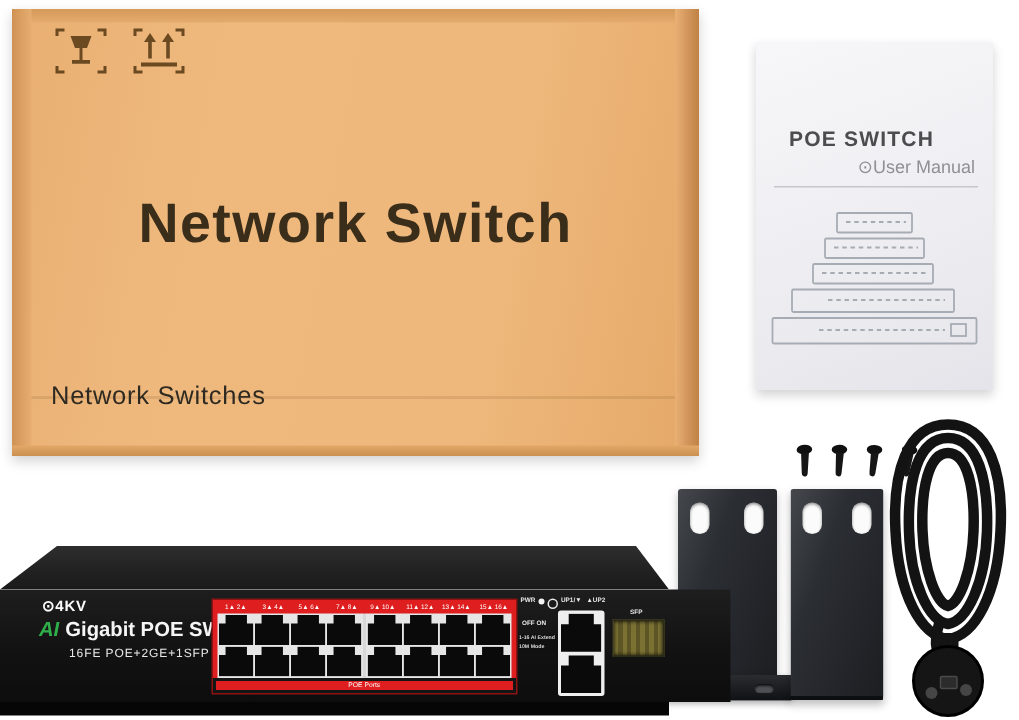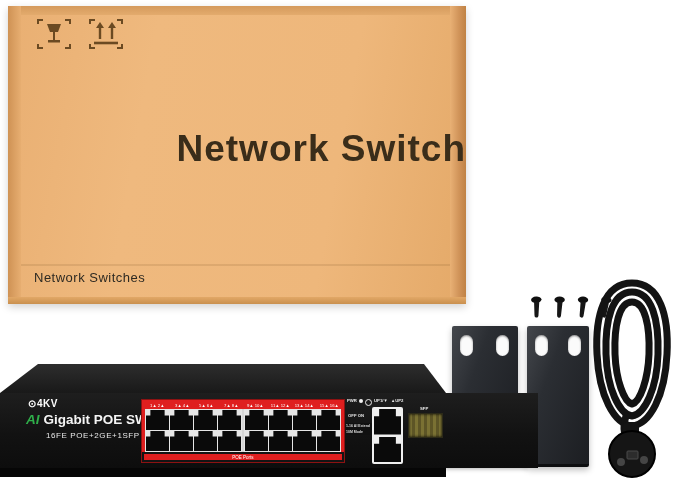--- a/index.html
+++ b/index.html
@@ -8,23 +8,23 @@
   
   .box{position:absolute;left:8px;top:6px;width:458px;height:298px;
        background:linear-gradient(100deg,#e9af72 0%,#efb97e 30%,#eeb77b 70%,#e4a968 100%);
        box-shadow:0 3px 8px rgba(0,0,0,.18);}
   .box-edge-top{position:absolute;left:0;top:0;width:100%;height:9px;background:linear-gradient(#d59a5c,#e3ab6d);}
   .box-edge-left{position:absolute;left:0;top:0;width:13px;height:100%;background:linear-gradient(90deg,#cf9254,#e7ae71);}
   .box-edge-right{position:absolute;right:0;top:0;width:16px;height:100%;background:linear-gradient(90deg,#e9b175,#d1945a 55%,#c08244);}
   .box-edge-bottom{position:absolute;left:0;bottom:0;width:100%;height:7px;background:linear-gradient(#e2a867,#c9904f);}
   .box-crease{position:absolute;left:13px;right:16px;top:258px;height:2px;background:rgba(90,55,20,.12);}
   .box-icons{position:absolute;left:28px;top:12px;display:flex;gap:16px;}
-  .box-title{position:absolute;left:0;top:122px;width:100%;text-align:right;
+  .box-title{position:absolute;left:0;top:122px;width:100%;text-align:center;
              font-size:37px;font-weight:700;color:#3a2d1a;letter-spacing:1px;}
-  .box-footer{position:absolute;left:26px;top:264px;font-size:13px;color:#2e2a22;letter-spacing:.5px;}
+  .box-footer{position:absolute;left:26px;top:248px;font-size:17px;color:#2e2a22;letter-spacing:.5px;}
 
   
   .manual{position:absolute;left:504px;top:28px;width:158px;height:232px;
           background:linear-gradient(160deg,#f7f7f9 0%,#ededf1 60%,#e4e4ea 100%);
           box-shadow:0 3px 7px rgba(0,0,0,.18);}
   .manual-title{position:absolute;left:22px;top:56px;font-size:14px;font-weight:700;color:#4c4c4e;letter-spacing:.8px;}
   .manual-sub{position:absolute;right:12px;top:76px;font-size:12px;color:#8f9094;}
   .manual-rule{position:absolute;left:12px;right:10px;top:96px;height:1px;background:#c6c6cd;}
   .manual-art{position:absolute;left:8px;top:108px;}
 
@@ -43,21 +43,21 @@
   .flange-hole{position:absolute;top:6px;width:13px;height:6px;border-radius:3px;background:#4e5055;box-shadow:inset 0 1px 2px #000;}
 
   
   .cable{position:absolute;left:584px;top:274px;}
 
   
   .switch{position:absolute;left:0px;top:360px;width:446px;height:118px;}
   .sw-top{position:absolute;left:0;top:0;width:446px;height:33px;
           background:linear-gradient(#303030,#191919);
           clip-path:polygon(38px 4px,424px 4px,446px 33px,0px 33px);}
-  .sw-front{position:absolute;left:0;top:33px;width:538px;height:75px;
+  .sw-front{position:absolute;left:0;top:33px;width:487px;height:75px;
             background:linear-gradient(180deg,#1e1e1e,#121212 55%,#0d0d0d);}
   .sw-bottom{position:absolute;left:0;top:108px;width:446px;height:9px;background:#060606;}
   .sw-brand{position:absolute;left:28px;top:5px;font-size:10px;font-weight:700;color:#fcfcfc;letter-spacing:.5px;}
   .sw-name{position:absolute;left:26px;top:19px;font-size:13.5px;font-weight:700;color:#f5f5f5;white-space:nowrap;}
   .sw-name .ai{color:#2fae4a;font-style:italic;margin-right:4px;}
   .sw-spec{position:absolute;left:46px;top:38px;font-size:8px;font-weight:400;color:#e9e9e9;letter-spacing:.6px;}
 
   
   .poe{position:absolute;left:142px;top:7px;width:202px;height:62px;background:#df1f1f;
        display:flex;flex-direction:column;box-shadow:0 0 0 1px #8d1212;}
@@ -125,20 +125,42 @@
               <path d="M24 4 l-4 6 h8 z" stroke-width="0"></path>
             <line x1="6" y1="25" x2="30" y2="25" stroke-width="2.6"></line>
           </g>
         </svg>
       </span>
     </div>
     <div class="box-title">Network Switch</div>
     <div class="box-footer">Network Switches</div>
   </div>
 
+  <div class="manual">
+    <div class="manual-title">POE SWITCH</div>
+    <div class="manual-sub">⊙User Manual</div>
+    <div class="manual-rule"></div>
+    <div class="manual-art">
+      <svg width="142" height="112" viewBox="0 0 142 112">
+        <g fill="none" stroke="#a7acb4" stroke-width="1.2">
+          <rect x="46" y="6" width="50" height="13" rx="1"></rect>
+          <line x1="52" y1="12" x2="92" y2="12" stroke-dasharray="3,2.5"></line>
+          <rect x="38" y="23" width="66" height="13" rx="1"></rect>
+          <line x1="44" y1="29" x2="100" y2="29" stroke-dasharray="3,2.5"></line>
+          <rect x="30" y="40" width="80" height="13" rx="1"></rect>
+          <line x1="36" y1="46" x2="106" y2="46" stroke-dasharray="3,2.5"></line>
+          <rect x="16" y="57" width="108" height="15" rx="1"></rect>
+          <line x1="40" y1="64" x2="118" y2="64" stroke-dasharray="3,2.5"></line>
+          <rect x="3" y="76" width="136" height="17" rx="1"></rect>
+          <line x1="34" y1="84" x2="118" y2="84" stroke-dasharray="3,2.5"></line>
+          <rect x="122" y="80" width="10" height="8"></rect>
+        </g>
+      </svg>
+    </div>
+  </div>
 
   <div class="screws">
       <span style="transform: rotate(18deg);">
         <svg width="16" height="22" viewBox="0 0 16 22">
           <ellipse cx="6" cy="4" rx="5.2" ry="3.2" transform="rotate(-22 6 4)" fill="#101010"></ellipse>
           <path d="M4.5 6.5 L9.5 5 L13 18.5 Q13.5 21 11 21 Q9.5 21 9 19 Z" fill="#161616"></path>
         </svg>
       </span>
       <span style="transform: rotate(21deg);">
         <svg width="16" height="22" viewBox="0 0 16 22">

